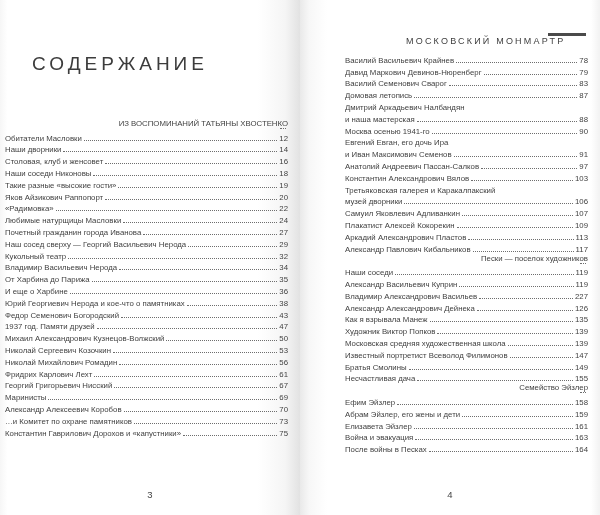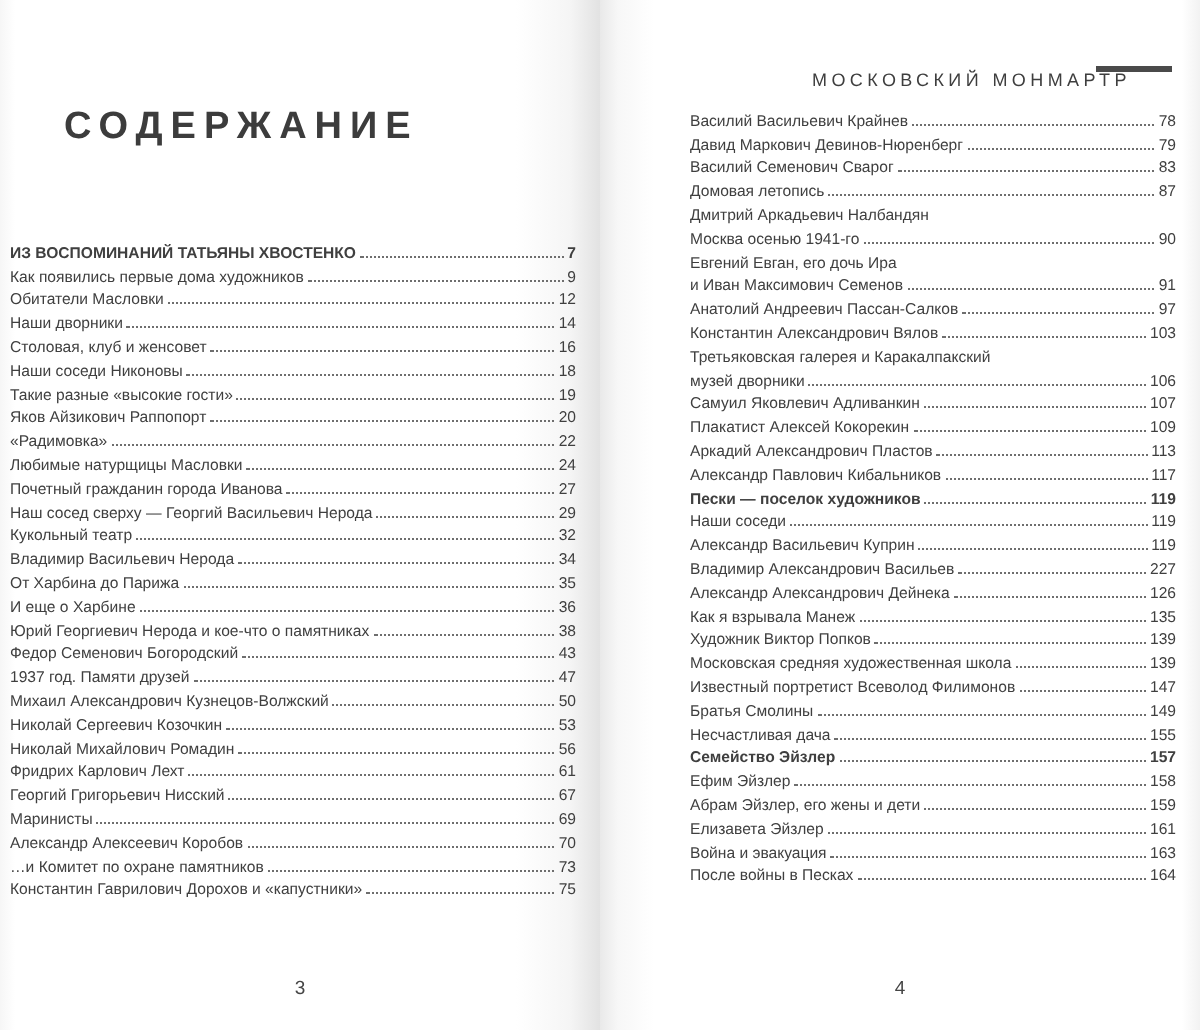--- a/index.html
+++ b/index.html
@@ -24,21 +24,21 @@
   }
   .page.right {
     left: 300px;
     background: linear-gradient(to right,
       #e9e9e9 0%, #f7f7f7 3%, #ffffff 9%, #ffffff 97%, #f2f2f2 100%);
   }
   .toc-title {
     margin: 52px 0 0 32px;
     font-size: 19px;
     line-height: 23px;
-    font-weight: bold;
+    font-weight: normal;
     letter-spacing: 4px;
     color: #3c3c3c;
   }
   .running-head {
     position: relative;
     margin: 30px 14px 0 58px;
     height: 12px;
   }
   .head-label {
     font-size: 9px;
@@ -59,21 +59,21 @@
   .toc.right-toc { margin: 11px 12px 16px 45px; }
   .toc-row {
     display: flex;
     align-items: flex-end;
     height: 11.8px;
     font-size: 7.8px;
     color: #3f3f3f;
     white-space: nowrap;
     overflow: hidden;
   }
-  .toc-row.bold { font-weight: bold; }
+  .toc-row.bold { font-weight: normal; flex-direction: column; }
   .toc-label { flex: 0 0 auto; }
   .dots {
     flex: 1 1 auto;
     min-width: 6px;
     border-bottom: 1px dotted #6e6e6e;
     margin: 0 2px 2px 2px;
   }
   .toc-page { flex: 0 0 auto; }
   .folio {
     position: absolute;
@@ -92,25 +92,20 @@
 
   <div class="page left">
     <div class="toc-title">СОДЕРЖАНИЕ</div>
     <div class="toc left-toc" id="left-toc">
         <div class="toc-row bold">
           <span class="toc-label">ИЗ ВОСПОМИНАНИЙ ТАТЬЯНЫ ХВОСТЕНКО</span>
           <span class="dots"></span>
           <span class="toc-page">7</span>
         </div>
         <div class="toc-row">
-          <span class="toc-label">Как появились первые дома художников</span>
-          <span class="dots"></span>
-          <span class="toc-page">9</span>
-        </div>
-        <div class="toc-row">
           <span class="toc-label">Обитатели Масловки</span>
           <span class="dots"></span>
           <span class="toc-page">12</span>
         </div>
         <div class="toc-row">
           <span class="toc-label">Наши дворники</span>
           <span class="dots"></span>
           <span class="toc-page">14</span>
         </div>
         <div class="toc-row">
@@ -260,20 +255,25 @@
         </div>
         <div class="toc-row">
           <span class="toc-label">Домовая летопись</span>
           <span class="dots"></span>
           <span class="toc-page">87</span>
         </div>
         <div class="toc-row">
           <span class="toc-label">Дмитрий Аркадьевич Налбандян</span>
         </div>
         <div class="toc-row">
+          <span class="toc-label">и наша мастерская</span>
+          <span class="dots"></span>
+          <span class="toc-page">88</span>
+        </div>
+        <div class="toc-row">
           <span class="toc-label">Москва осенью 1941-го</span>
           <span class="dots"></span>
           <span class="toc-page">90</span>
         </div>
         <div class="toc-row">
           <span class="toc-label">Евгений Евган, его дочь Ира</span>
         </div>
         <div class="toc-row">
           <span class="toc-label">и Иван Максимович Семенов</span>
           <span class="dots"></span>

